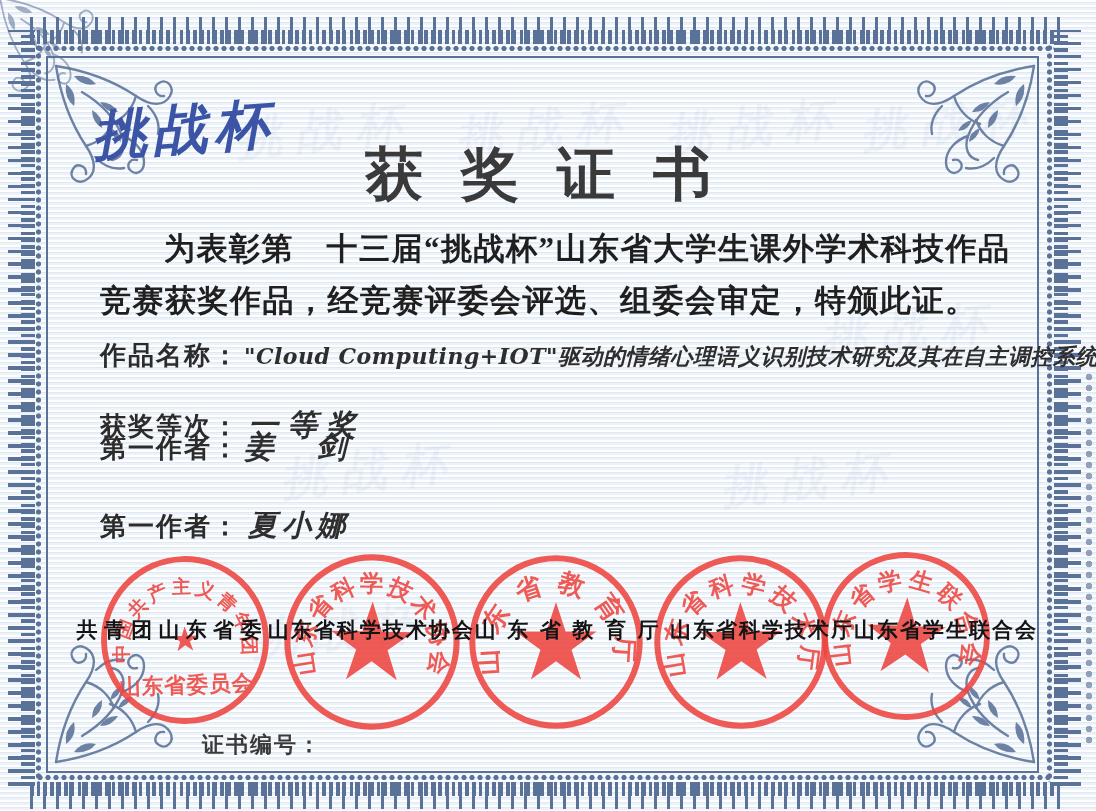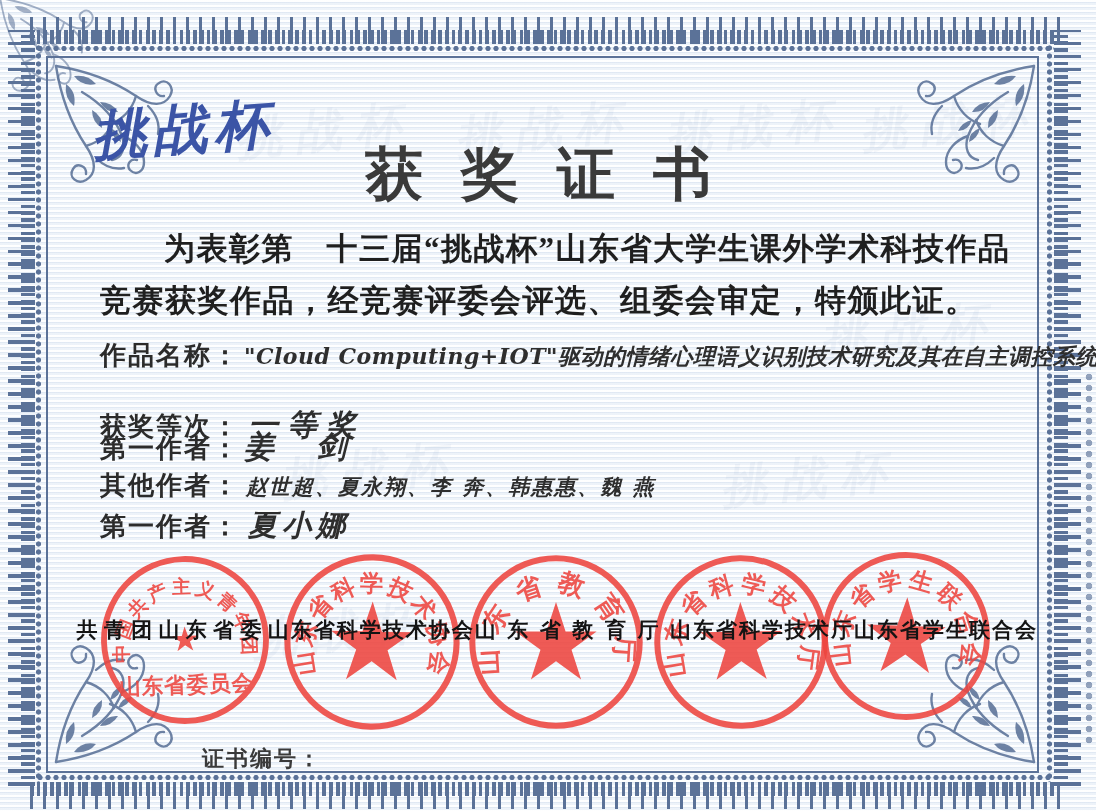--- a/index.html
+++ b/index.html
@@ -77,21 +77,21 @@
   .seal{position:absolute;opacity:.88;}
   .seal svg{display:block;width:100%;height:100%;}
   
   .orgs{position:absolute;left:62px;top:616px;width:976px;display:flex;
     justify-content:flex-end;align-items:baseline;
     font-family:Liberation Mono, monospace;font-weight:700;font-size:21px;color:#141414;}
   .orgs span{letter-spacing:2px;white-space:nowrap;}
   .orgs .sp-wide{letter-spacing:.55em;}
   .orgs .sp-mid{letter-spacing:.3em;}
   
-  .certno{position:absolute;left:202px;top:730px;display:flex;align-items:baseline;margin-top:14px;}
+  .certno{position:absolute;left:202px;top:730px;display:flex;align-items:baseline;}
   .certno .lbl{font-family:"Liberation Sans",sans-serif;font-size:22px;color:#3a3a3a;
     letter-spacing:2px;font-weight:600;}
   .certno .num{font-family:"Liberation Sans",sans-serif;font-size:24px;color:#3f3f46;
     letter-spacing:1px;margin-left:6px;}
 </style>
 </head>
 <body>
 
 <svg width="0" height="0" style="position:absolute">
   <symbol id="flourish" viewBox="0 0 150 150">
@@ -170,24 +170,20 @@
     <span class="hand v-work">"Cloud Computing+IOT"驱动的情绪心理语义识别技术研究及其在自主调控系统中的应用</span>
   </div>
   <div class="field f2">
     <span class="lbl">获奖等次：</span>
     <span class="hand v-award">一等奖</span>
   </div>
   <div class="field f3">
     <span class="lbl">第一作者：</span>
     <span class="hand v-author">姜　剑</span>
   </div>
-  <div class="field f4">
-    <span class="lbl">其他作者：</span>
-    <span class="hand v-others">赵世超、夏永翔、李 奔、韩惠惠、魏 燕</span>
-  </div>
   <div class="field f5">
     <span class="lbl">第一作者：</span>
     <span class="hand v-teacher">夏小娜</span>
   </div>
 
   <div id="seal-row">
       <div class="seal" style="left: 95px; top: 550px; width: 180px; height: 180px; transform: rotate(-2deg);">
         <svg viewBox="0 0 200 200">
        <circle cx="100" cy="100" r="90" fill="none" stroke="#ee453f" stroke-width="6.5"></circle>
        <defs>

